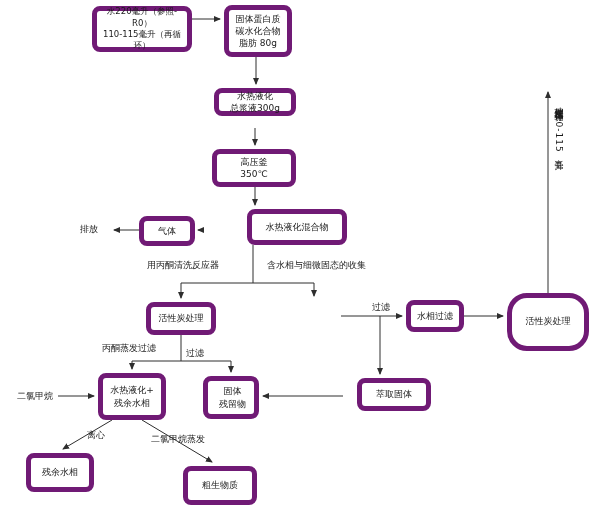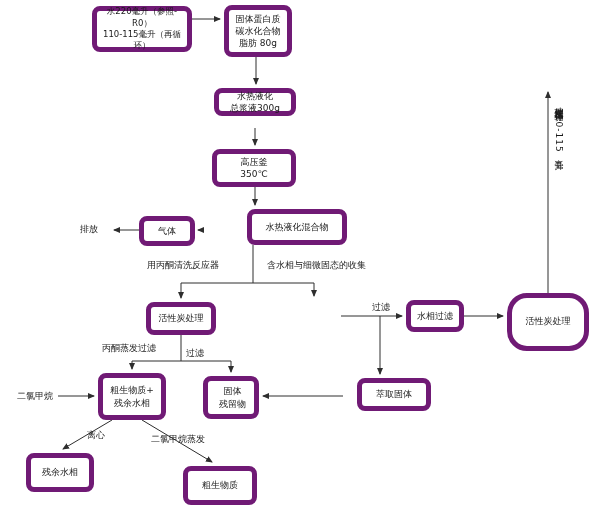--- a/index.html
+++ b/index.html
@@ -88,21 +88,21 @@
 
   <div class="node" style="left:406px;top:300px;width:58px;height:32px;">
     <span>水相过滤</span>
   </div>
 
   <div class="node big-round" style="left:507px;top:293px;width:82px;height:58px;">
     <span>活性炭处理</span>
   </div>
 
   <div class="node" style="left:98px;top:373px;width:68px;height:47px;">
-    <span>粗生物质+</span>
+    <span>水热液化+</span>
     <span>残余水相</span>
   </div>
 
   <div class="node" style="left:203px;top:376px;width:56px;height:43px;padding-left:6px;">
     <span>固体</span>
     <span>残留物</span>
   </div>
 
   <div class="node" style="left:343px;top:378px;width:74px;height:33px;margin-left:14px;">
     <span>萃取固体</span>

